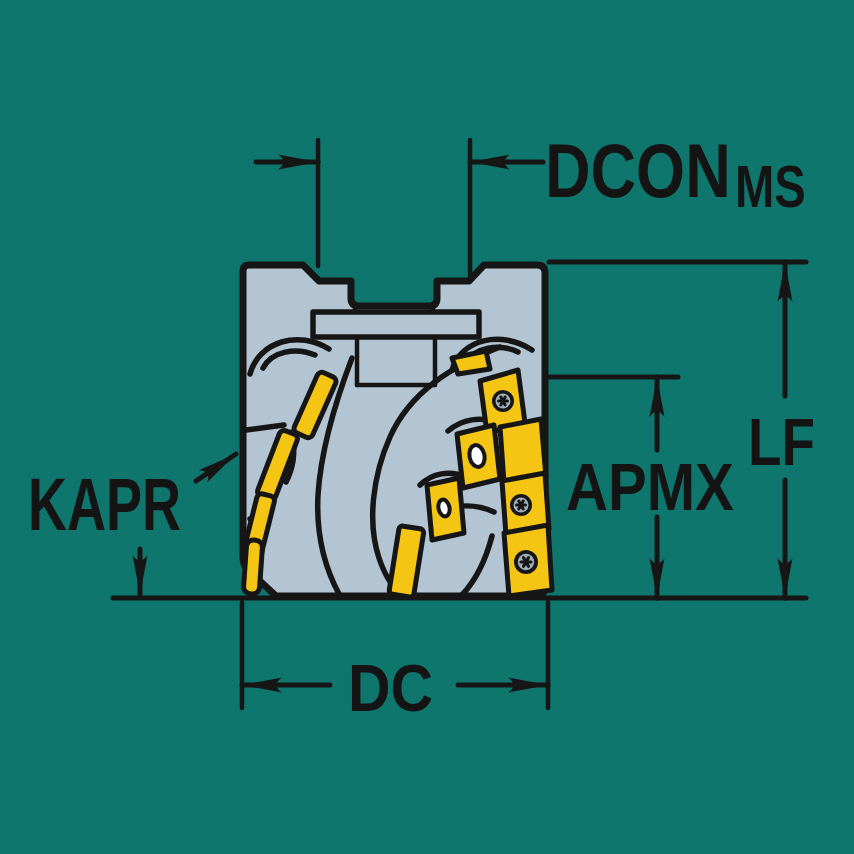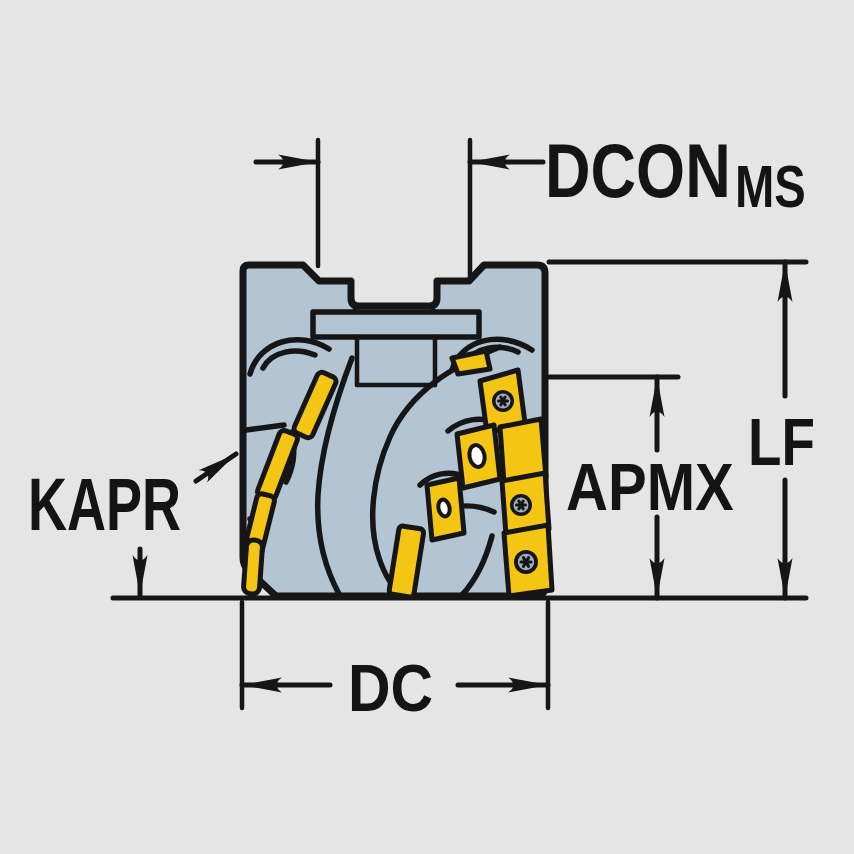--- a/index.html
+++ b/index.html
@@ -1,19 +1,19 @@
 <!DOCTYPE html>
 <html><head>
 <meta charset="utf-8">
 <style>
   html,body{margin:0;padding:0;background:#ffffff;}
   #stage{
     position:relative;
     width:854px;height:854px;
-    background:#e5e5e5;
+    background:#0f766e;
     overflow:hidden;
     font-family:"Liberation Sans", sans-serif;
   }
   #artwork{position:absolute;left:0;top:0;}
   .dim-label{
     position:absolute;
     font-weight:bold;
     color:#141414;
     line-height:1;
     white-space:nowrap;

